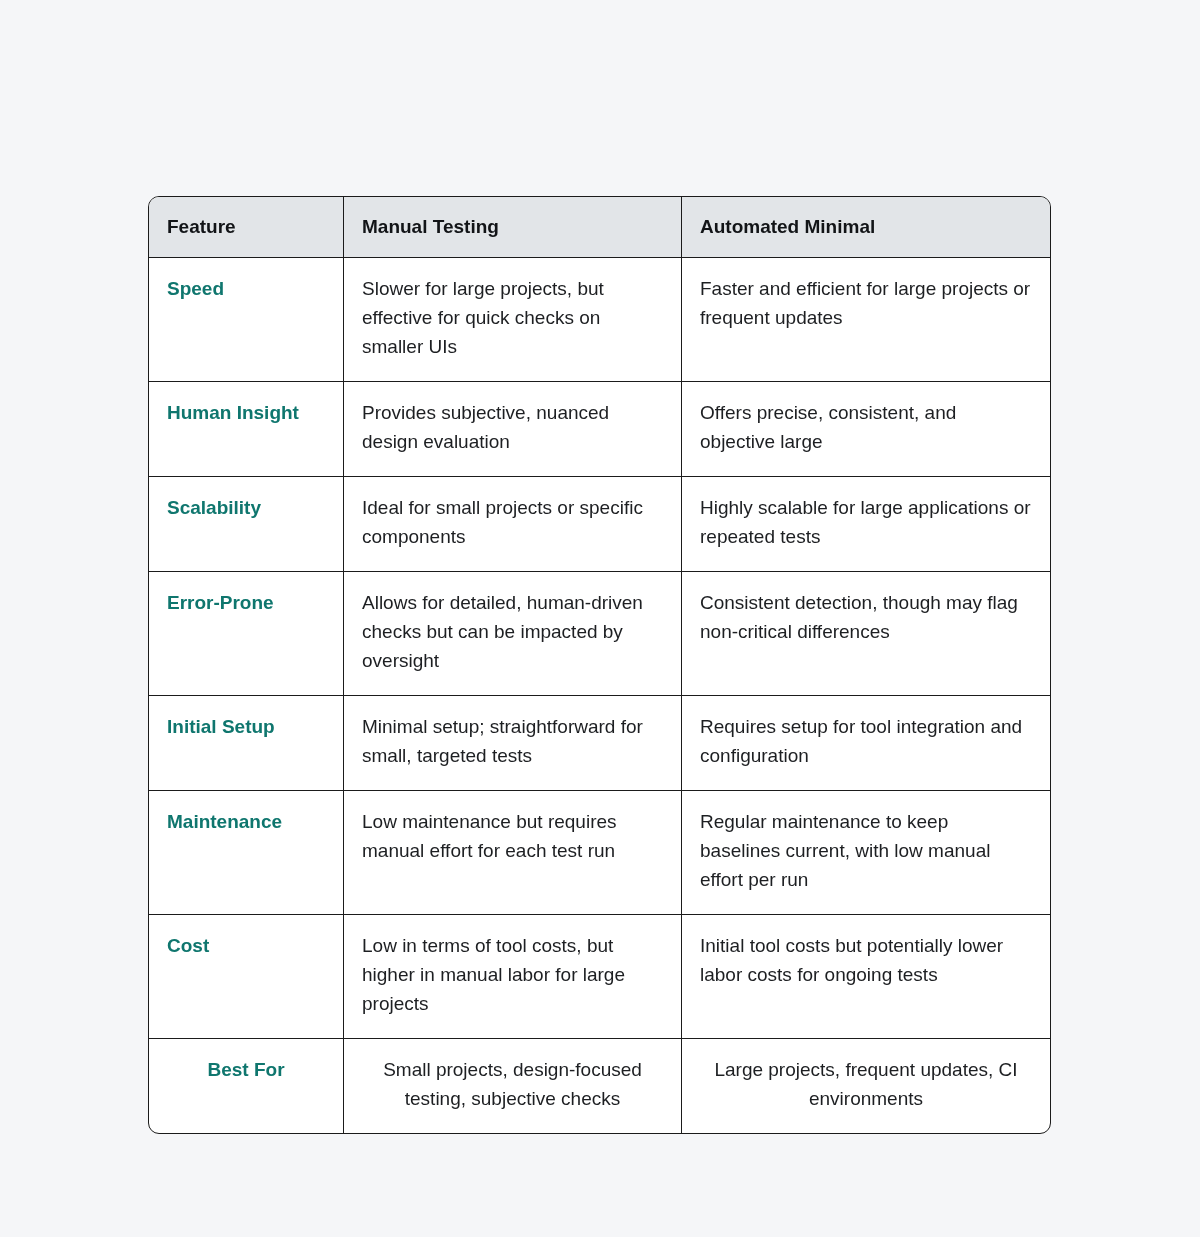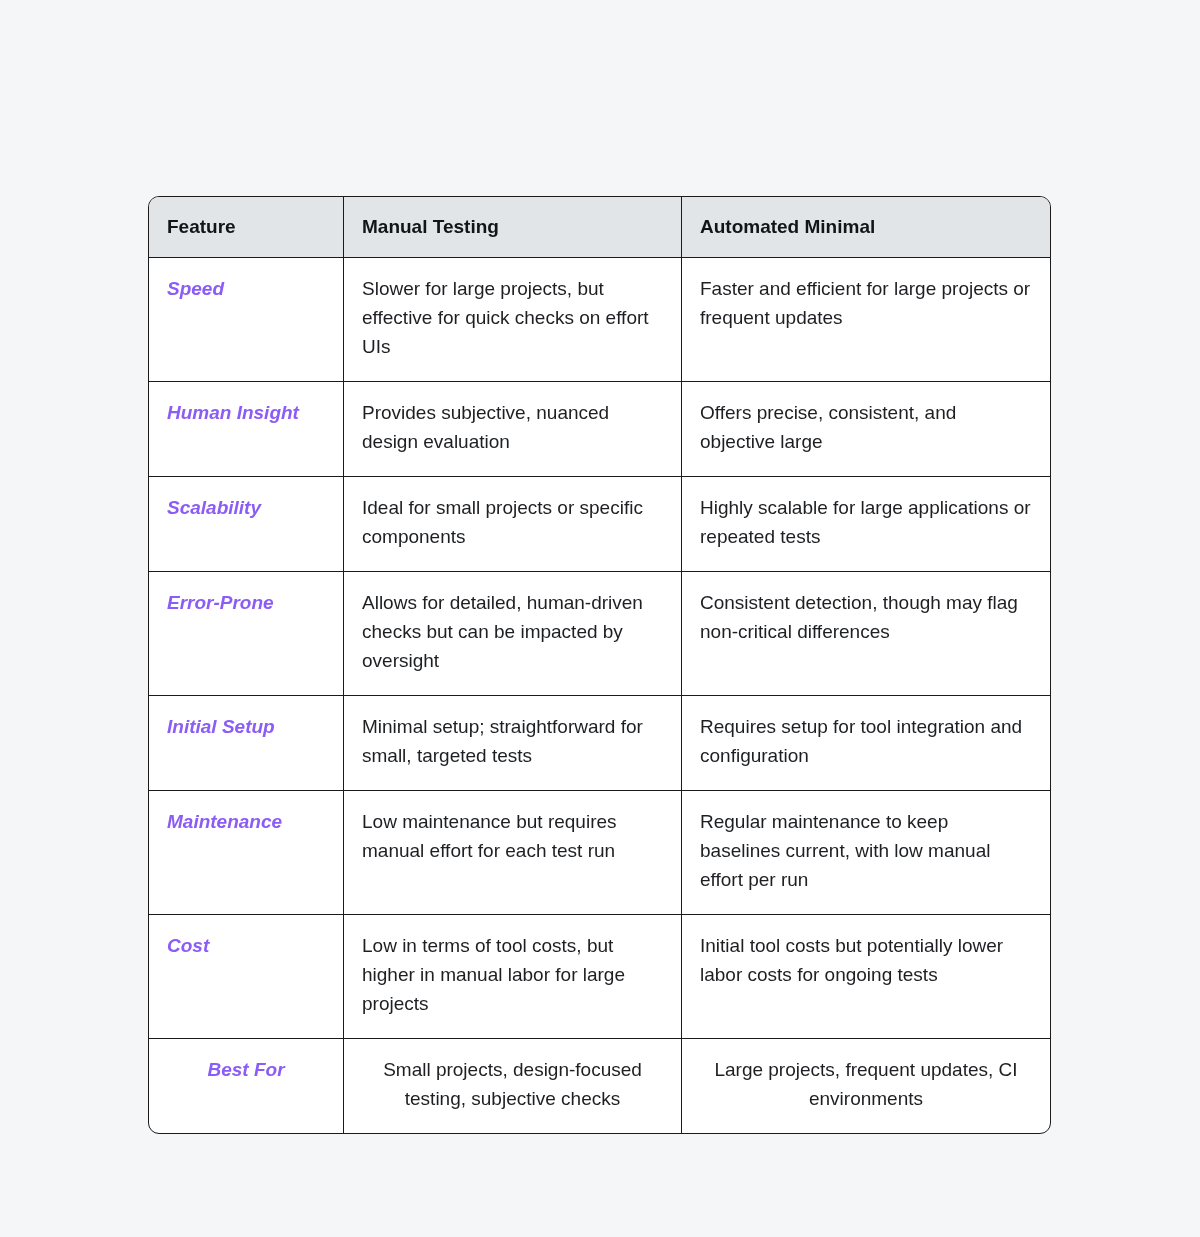--- a/index.html
+++ b/index.html
@@ -74,22 +74,21 @@
     padding: 16px 18px 20px 18px;
     line-height: 29px;
     border-bottom: 1.5px solid #1b1b1b;
   }
   table.compare tbody tr:last-child td {
     border-bottom: none;
     text-align: center;
   }
   table.compare td.feature-cell {
     font-weight: 700;
-    color: #8b5cf6;
-    font-style: italic;
+    color: #0f766e;
   }
   table.compare td.body-cell {
     font-weight: 400;
   }
 </style>
 </head>
 <body>
 
 <div class="page">
 
@@ -104,21 +103,21 @@
       <thead>
         <tr>
           <th>Feature</th>
           <th>Manual Testing</th>
           <th>Automated Minimal</th>
         </tr>
       </thead>
       <tbody>
         <tr>
           <td class="feature-cell">Speed</td>
-          <td class="body-cell">Slower for large projects, but effective for quick checks on effort UIs</td>
+          <td class="body-cell">Slower for large projects, but effective for quick checks on smaller UIs</td>
           <td class="body-cell">Faster and efficient for large projects or frequent updates</td>
         </tr>
         <tr>
           <td class="feature-cell">Human Insight</td>
           <td class="body-cell">Provides subjective, nuanced design evaluation</td>
           <td class="body-cell">Offers precise, consistent, and objective large</td>
         </tr>
         <tr>
           <td class="feature-cell">Scalability</td>
           <td class="body-cell">Ideal for small projects or specific components</td>

